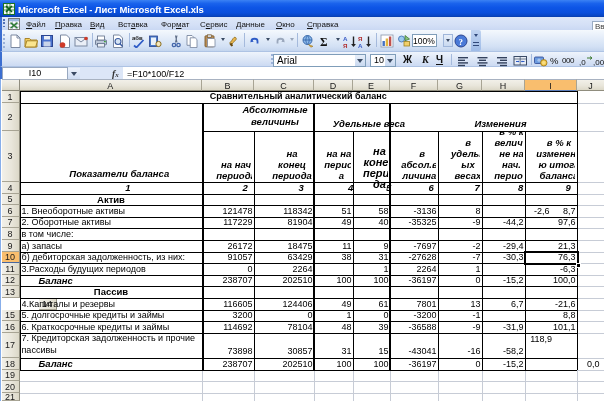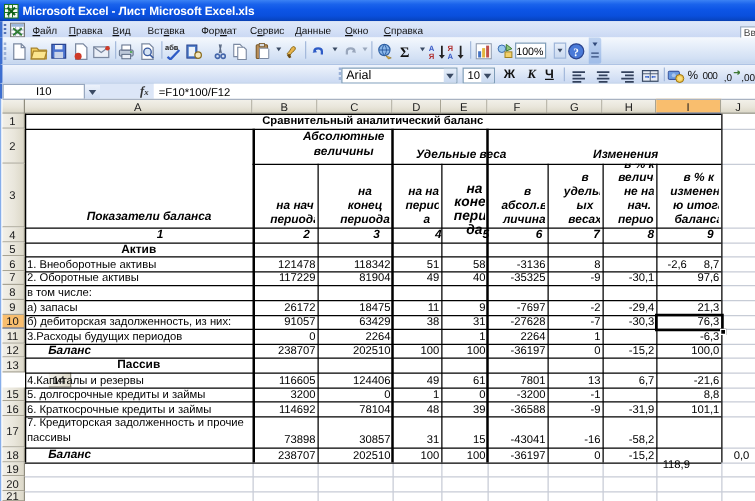--- a/index.html
+++ b/index.html
@@ -347,21 +347,21 @@
 <div class="cell num" style="left:440px;top:205px;width:40.5px;height:12px;line-height:12px;">8</div>
 <div class="cell num" style="left:484px;top:205px;width:39.5px;height:12px;line-height:12px;margin-left:26px;">-2,6</div>
 <div class="cell num" style="left:527px;top:205px;width:48.5px;height:12px;line-height:12px;">8,7</div>
 <div class="cell " style="left:21.5px;top:217px;width:179.0px;height:11px;line-height:11px;">2. Оборотные активы</div>
 <div class="cell num" style="left:204px;top:217px;width:48.5px;height:11px;line-height:11px;">117229</div>
 <div class="cell num" style="left:256px;top:217px;width:56.5px;height:11px;line-height:11px;">81904</div>
 <div class="cell num" style="left:316px;top:217px;width:35.5px;height:11px;line-height:11px;">49</div>
 <div class="cell num" style="left:355px;top:217px;width:33.5px;height:11px;line-height:11px;">40</div>
 <div class="cell num" style="left:392px;top:217px;width:44.5px;height:11px;line-height:11px;">-35325</div>
 <div class="cell num" style="left:440px;top:217px;width:40.5px;height:11px;line-height:11px;">-9</div>
-<div class="cell num" style="left:484px;top:217px;width:39.5px;height:11px;line-height:11px;">-30,1</div>
+<div class="cell num" style="left:484px;top:217px;width:39.5px;height:11px;line-height:11px;">-44,2</div>
 <div class="cell num" style="left:527px;top:217px;width:48.5px;height:11px;line-height:11px;">97,6</div>
 <div class="cell " style="left:21.5px;top:228px;width:179.0px;height:12px;line-height:12px;">в том числе:</div>
 <div class="cell " style="left:21.5px;top:240px;width:179.0px;height:12px;line-height:12px;">а) запасы</div>
 <div class="cell num" style="left:204px;top:240px;width:48.5px;height:12px;line-height:12px;">26172</div>
 <div class="cell num" style="left:256px;top:240px;width:56.5px;height:12px;line-height:12px;">18475</div>
 <div class="cell num" style="left:316px;top:240px;width:35.5px;height:12px;line-height:12px;">11</div>
 <div class="cell num" style="left:355px;top:240px;width:33.5px;height:12px;line-height:12px;">9</div>
 <div class="cell num" style="left:392px;top:240px;width:44.5px;height:12px;line-height:12px;">-7697</div>
 <div class="cell num" style="left:440px;top:240px;width:40.5px;height:12px;line-height:12px;">-2</div>
 <div class="cell num" style="left:484px;top:240px;width:39.5px;height:12px;line-height:12px;">-29,4</div>
@@ -427,14 +427,14 @@
 <div class="cell num" style="left:484px;top:358px;width:39.5px;height:12px;line-height:12px;">-15,2</div>
 <div class="cell num" style="left:527px;top:358px;width:48.5px;height:12px;line-height:12px;margin-left:24px;">0,0</div>
 <div class="cell" style="left:21.5px;top:333px;width:178px;height:25.2px;line-height:11.6px;white-space:normal;">7. Кредиторская задолженность и прочие пассивы</div>
 <div class="cell num" style="left:204px;top:346px;width:48.5px;height:11.6px;line-height:11.6px;">73898</div>
 <div class="cell num" style="left:256px;top:346px;width:56.5px;height:11.6px;line-height:11.6px;">30857</div>
 <div class="cell num" style="left:316px;top:346px;width:35.5px;height:11.6px;line-height:11.6px;">31</div>
 <div class="cell num" style="left:355px;top:346px;width:33.5px;height:11.6px;line-height:11.6px;">15</div>
 <div class="cell num" style="left:392px;top:346px;width:44.5px;height:11.6px;line-height:11.6px;">-43041</div>
 <div class="cell num" style="left:440px;top:346px;width:40.5px;height:11.6px;line-height:11.6px;">-16</div>
 <div class="cell num" style="left:484px;top:346px;width:39.5px;height:11.6px;line-height:11.6px;">-58,2</div>
-<div class="cell num" style="left:527px;top:366px;width:25px;height:11.6px;line-height:11.6px;">118,9</div>
+<div class="cell num" style="left:527px;top:334px;width:25px;height:11.6px;line-height:11.6px;">118,9</div>
 <div class="ab" style="left:523.5px;top:250.5px;width:55px;height:14px;border:2px solid #000;box-sizing:border-box;"></div>
 <div class="ab" style="left:575.5px;top:262.5px;width:3.5px;height:3.5px;background:#000;border:1px solid #fff;box-sizing:content-box;"></div>
 </body></html>

